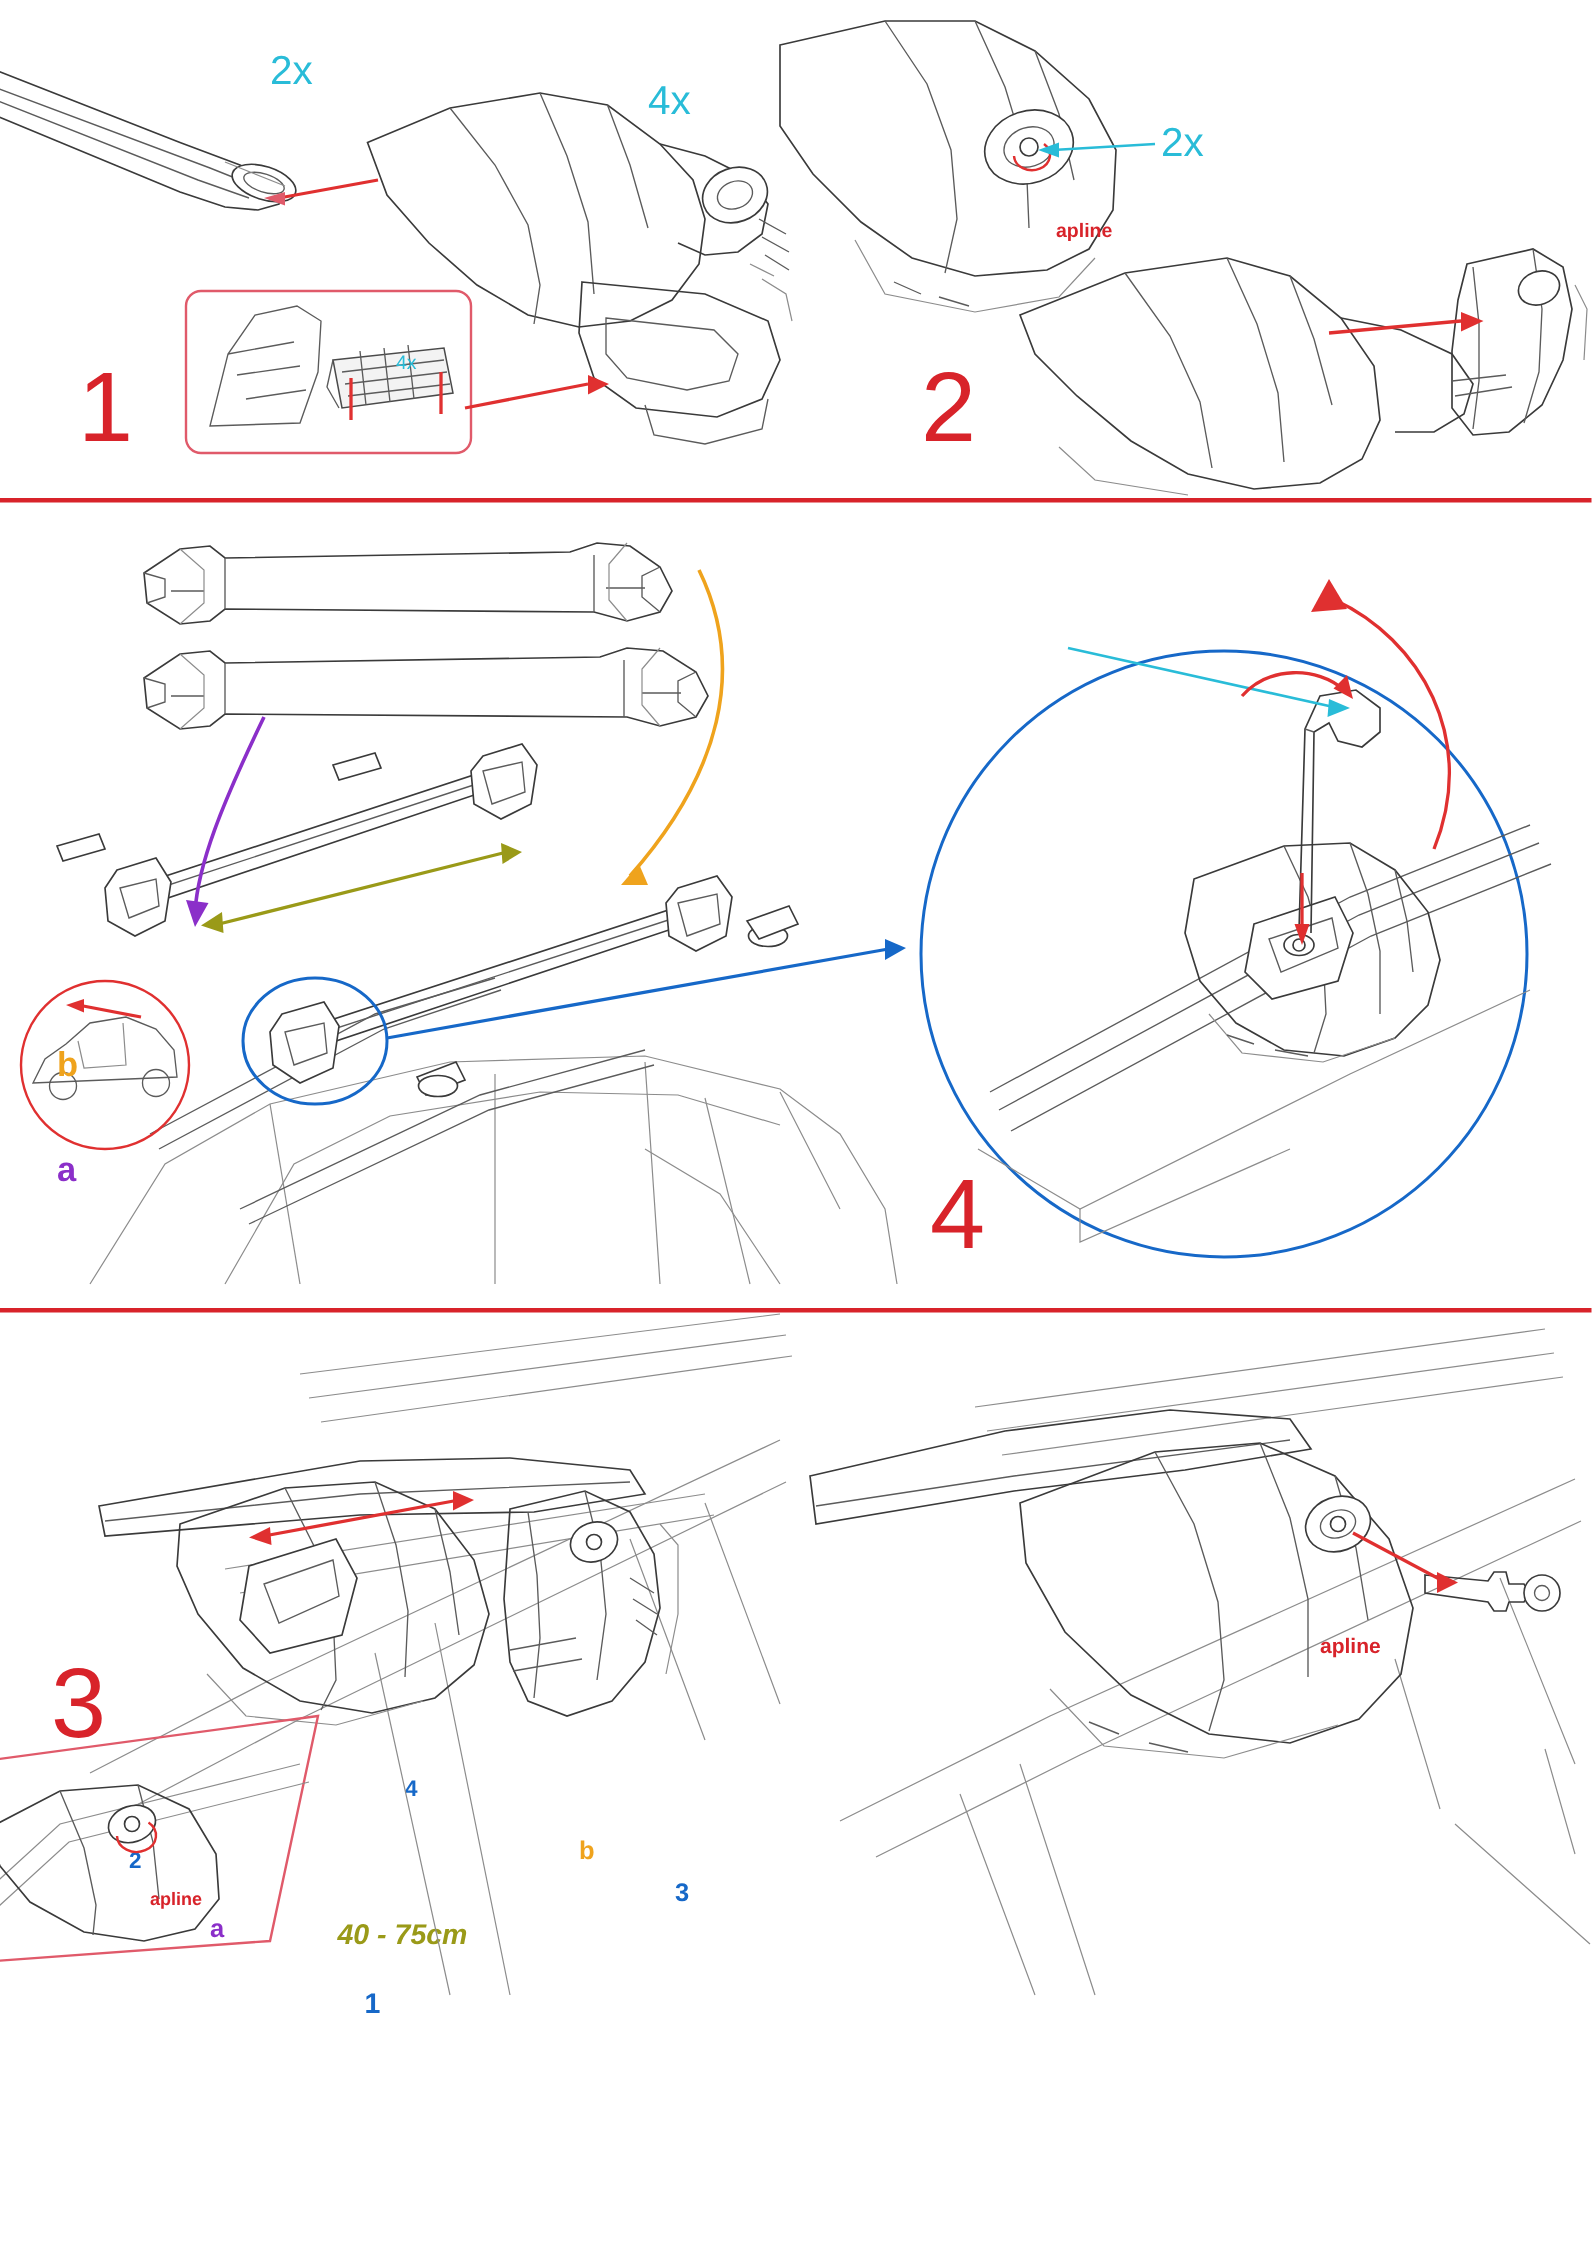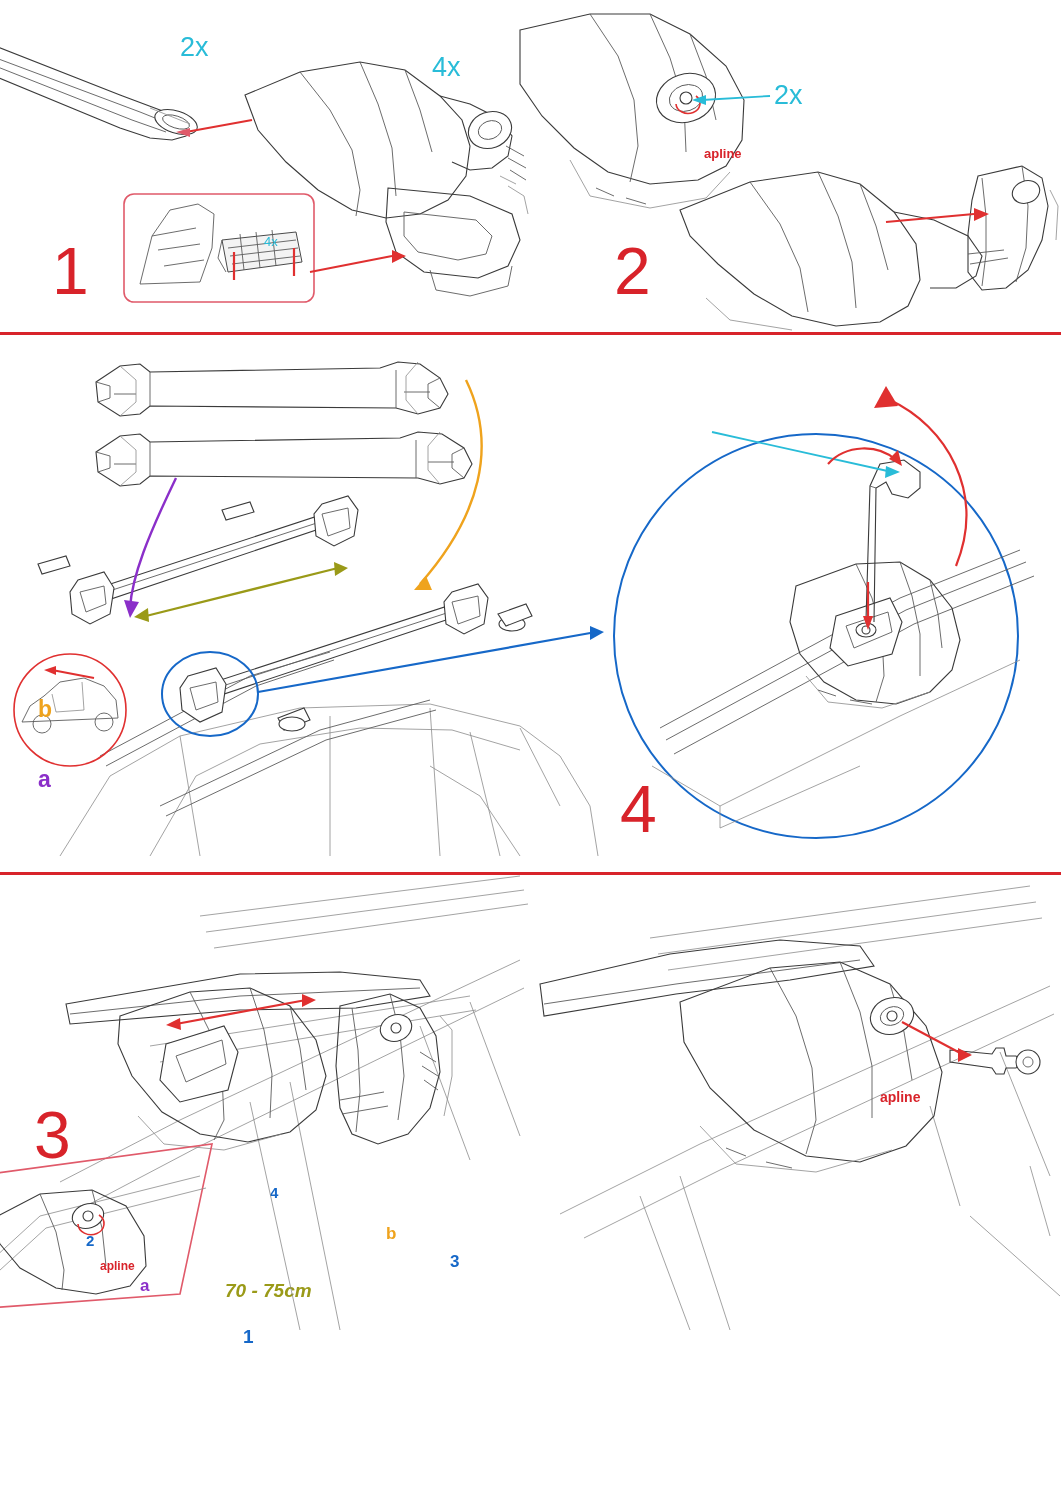--- a/index.html
+++ b/index.html
@@ -233,21 +233,21 @@
 
       <ellipse class="circ-blue" cx="210" cy="358" rx="48" ry="42"></ellipse>
 
       <path class="arr-blue" d="M258 356 L596 296"></path>
       <path fill="#1668c8" d="M590 290 l14 6 l-14 8 z"></path>
     </svg>
     <div class="txt orange" style="left:38px;top:360px;font-size:23px;font-weight:bold;">b</div>
     <div class="txt purple" style="left:38px;top:430px;font-size:23px;font-weight:bold;">a</div>
     <div class="txt purple" style="left:140px;top:940px;font-size:17px;font-weight:bold;">a</div>
     <div class="txt orange" style="left:386px;top:888px;font-size:17px;font-weight:bold;">b</div>
-    <div class="txt olive" style="left:225px;top:944px;font-size:19px;font-style:italic;font-weight:bold;">70 - 75cm</div>
+    <div class="txt olive" style="left:225px;top:944px;font-size:19px;font-style:italic;font-weight:bold;">40 - 75cm</div>
     <div class="txt blue" style="left:243px;top:990px;font-size:19px;font-weight:bold;">1</div>
     <div class="txt blue" style="left:86px;top:896px;font-size:15px;font-weight:bold;">2</div>
     <div class="txt blue" style="left:450px;top:916px;font-size:17px;font-weight:bold;">3</div>
     <div class="txt blue" style="left:270px;top:848px;font-size:15px;font-weight:bold;">4</div>
     <div class="stepnum" style="left:34px;top:766px;">3</div>
   </div>
 
   <div class="panel" style="left:600px;top:336px;width:461px;height:534px;">
     <svg width="461" height="534" viewBox="0 0 461 534">
 

